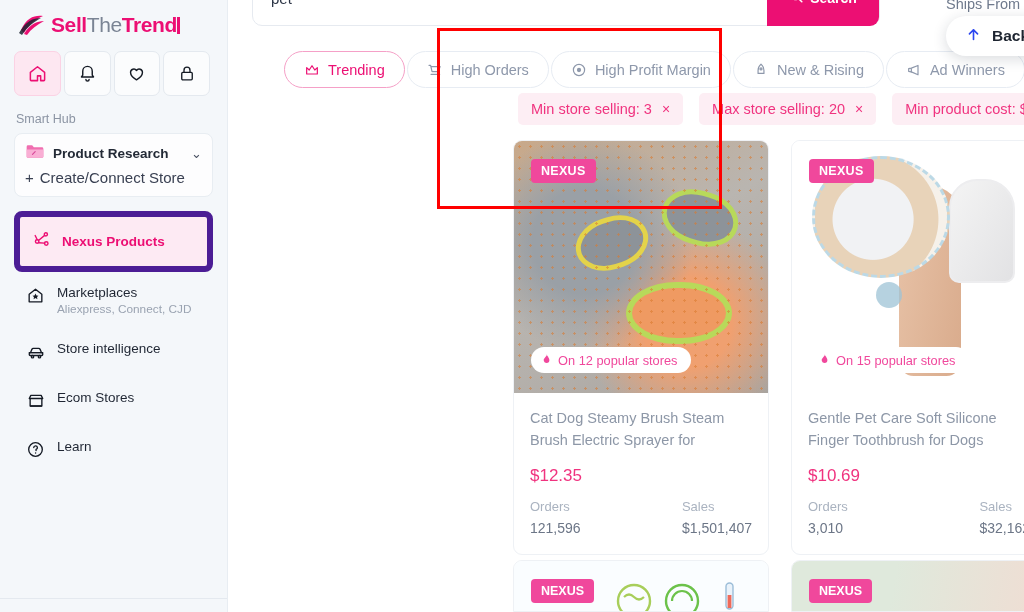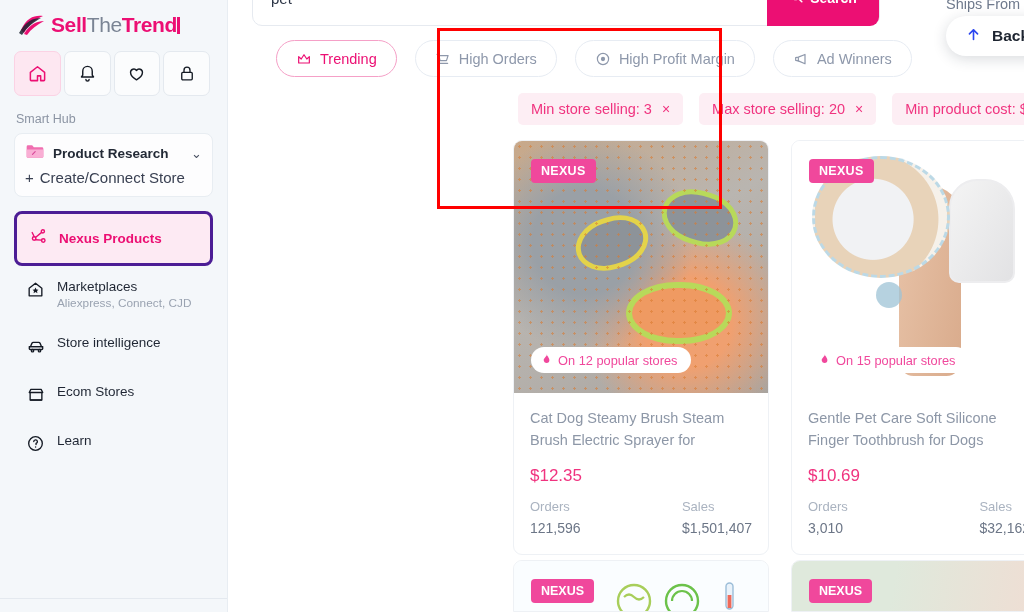--- a/index.html
+++ b/index.html
@@ -45,21 +45,21 @@
     padding: 9px 10px 10px 10px;
   }
   .store-row { display: flex; align-items: center; gap: 8px; }
   .store-name { font-size: 13.5px; font-weight: bold; color: #232a36; flex: 1; }
   .chev { color: #4a5263; font-size: 13px; line-height: 1; }
   .connect-row { display: flex; align-items: center; gap: 6px; margin-top: 5px; }
   .connect-plus { font-size: 15px; color: #394052; line-height: 1; }
   .connect-text { font-size: 15px; color: #394052; }
 
   .nav-active {
-    margin-top: 14px; background: #fdeaf3; border: 3px solid #4c1d95;
+    margin-top: 14px; background: #fdeaf3; border: 6px solid #4c1d95;
     border-radius: 8px; padding: 13px 12px;
     display: flex; align-items: center; gap: 11px;
   }
   .nav-active-label { color: #ec0f73; font-size: 13.5px; font-weight: bold; }
 
   .nav-item {
     display: flex; align-items: flex-start; gap: 11px;
     padding: 13px 12px 12px 12px;
   }
   .nav-item .nav-ico { flex: 0 0 20px; padding-top: 1px; }
@@ -86,21 +86,21 @@
     font-size: 14px; font-weight: bold; font-family: inherit;
     display: flex; align-items: center; justify-content: center; gap: 6px;
     cursor: pointer;
   }
   .ships-from {
     position: absolute; left: 718px; top: -4px;
     font-size: 14.5px; color: #6f7a8d;
   }
 
   
-  .tabbar { position: absolute; left: 0; right: 0; top: 40px; height: 48px; display: flex; align-items: flex-start; gap: 18px; padding-left: 48px; }
+  .tabbar { position: absolute; left: 8px; right: 0; top: 40px; height: 48px; display: flex; align-items: flex-end; gap: 2px; padding-left: 48px; }
   .tab {
     height: 37px; border-radius: 19px; border: 1px solid #e7ecf3;
     display: flex; align-items: center; gap: 8px; padding: 0 19px;
     font-size: 14.5px; color: #8e98ab; background: #fff; white-space: nowrap;
     cursor: pointer;
   }
   .tab.active { border-color: #f5a0c7; color: #ec0f73; }
   .tab svg { display: block; flex: 0 0 auto; }
 
   
@@ -379,20 +379,29 @@
         <span>High Orders</span>
       </div>
       <div class="tab">
         <span>
           <svg width="16" height="16" viewBox="0 0 24 24" fill="none" stroke="#8e98ab" stroke-width="1.8">
             <circle cx="12" cy="12" r="8.4"></circle>
               <circle cx="12" cy="12" r="3.2" fill="#8e98ab" stroke="none"></circle>
           </svg>
         </span>
         <span>High Profit Margin</span>
+      </div>
+      <div class="tab">
+        <span>
+          <svg width="16" height="16" viewBox="0 0 24 24" fill="none" stroke="#8e98ab" stroke-width="1.8" stroke-linejoin="round">
+            <path d="M12 3.2c3 2.6 4.4 6 4.4 9.4v4.6H7.6v-4.6c0-3.4 1.4-6.8 4.4-9.4z"></path>
+              <circle cx="12" cy="10.4" r="1.5"></circle>
+          </svg>
+        </span>
+        <span>New &amp; Rising</span>
       </div>
       <div class="tab">
         <span>
           <svg width="16" height="16" viewBox="0 0 24 24" fill="none" stroke="#8e98ab" stroke-width="1.8" stroke-linejoin="round">
             <path d="M4 10v4l4 .8 10 4.4V5.2L8 9.2z"></path>
               <path d="M8 9.2v6.4"></path>
           </svg>
         </span>
         <span>Ad Winners</span>
       </div>

